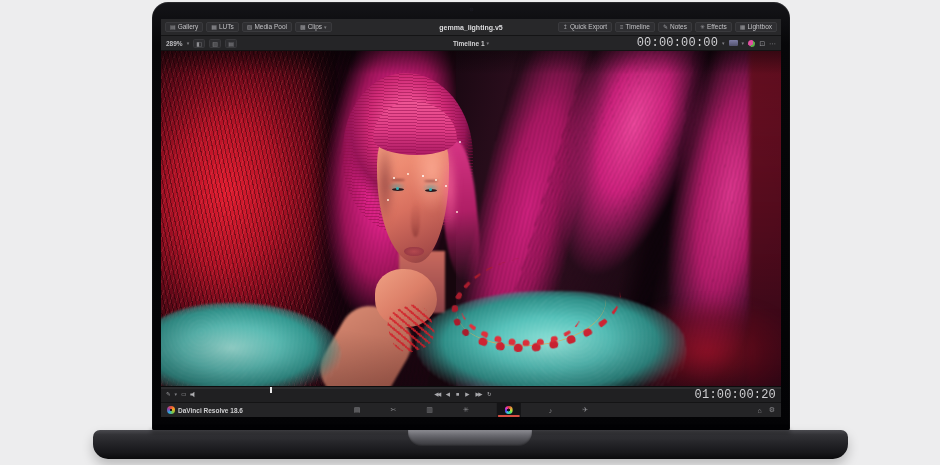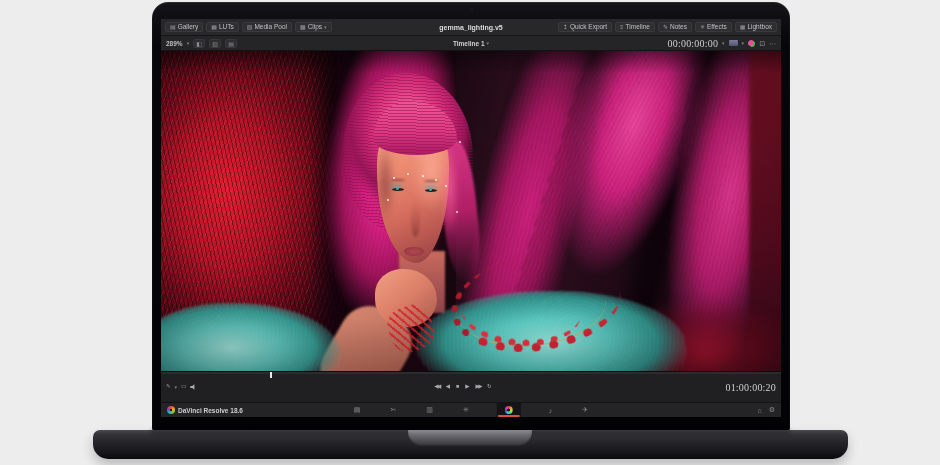--- a/index.html
+++ b/index.html
@@ -44,21 +44,21 @@
   
   .viewerbar { height:15px; flex:0 0 15px; background:#252527; border-bottom:1px solid #131314;
     display:flex; align-items:center; padding:0 5px; position:relative; color:#bdbdc0; }
   .vb-left,.vb-right { display:flex; align-items:center; gap:4px; }
   .vb-right { margin-left:auto; }
   .vb-center { position:absolute; left:50%; transform:translateX(-50%); display:flex; align-items:center; gap:2px;
     font-size:6.5px; font-weight:bold; color:#d2d2d4; }
   .zoom-val { font-size:6.5px; font-weight:bold; }
   .mini-tool { display:inline-flex; align-items:center; justify-content:center; width:12px; height:9px;
     background:#2e2e31; border:1px solid #39393c; border-radius:1.5px; font-size:6px; color:#8e8e92; }
-  .tc { font-family:Liberation Serif, serif; font-size:10px; color:#cfcfd2; letter-spacing:.2px; }
+  .tc { font-family:Liberation Mono, monospace; font-size:12px; color:#cfcfd2; letter-spacing:.2px; }
   .monitor-ic { width:9px; height:6px; border-radius:1px;
     background:linear-gradient(180deg,#7d7da4 0%,#52526e 100%); }
   .scopes-ic { width:7px; height:7px; border-radius:50%;
     background:radial-gradient(circle at 30% 35%,#e14fa0 0 45%,transparent 50%),
                radial-gradient(circle at 68% 62%,#5fae4a 0 45%,transparent 50%),#3a2a38; }
   .glyph-btn { font-size:7px; color:#9a9a9e; line-height:1; }
 
   
   .photo { position:relative; flex:1 1 auto; background:#16060d; overflow:hidden; }
   .photo>div { position:absolute; }
@@ -162,21 +162,21 @@
   .pearls { left:0; top:0; width:2px; height:2px; border-radius:50%; background:transparent;
     box-shadow:232px 126px 0 #fff7ef,246px 122px 0 #ffeede,261px 124px 0 #fff,
       274px 128px 0 #ffeede,284px 134px 0 #fff7ef,226px 148px 0 #ffeede,
       298px 90px 0 rgba(255,255,255,.85),295px 160px 0 rgba(255,240,220,.9); }
   .vignette { left:0; top:0; right:0; bottom:0;
     background:linear-gradient(180deg,rgba(5,2,4,.45) 0%,rgba(0,0,0,0) 7%),
       radial-gradient(ellipse 85% 75% at 48% 45%,rgba(0,0,0,0) 55%,rgba(10,2,6,.35) 100%); }
 
   
   .transport { height:16px; flex:0 0 16px; background:#202022; border-top:1px solid #0c0c0d;
-    display:flex; align-items:center; padding:15px 5px; position:relative; }
+    display:flex; align-items:center; padding:0 5px; position:relative; }
   .scrubtrack { position:absolute; top:0; left:0; right:0; height:2px; background:#2c2c2e; }
   .playhead { position:absolute; top:0; left:109px; width:2px; height:6px; background:#e9e9ea; }
   .tr-left { display:flex; align-items:center; gap:4px; }
   .speaker { width:7px; height:6px; background:#b0b0b4;
     clip-path:polygon(0 35%,28% 35%,58% 4%,58% 96%,28% 65%,0 65%); }
   .tr-center { position:absolute; left:calc(50% - 8px); transform:translateX(-50%);
     display:flex; align-items:center; gap:6px; }
   .tbtn { font-size:5.5px; color:#a8a8ac; line-height:1; }
   .tbtn.dbl { letter-spacing:-1.5px; }
   .tr-right { margin-left:auto; }

